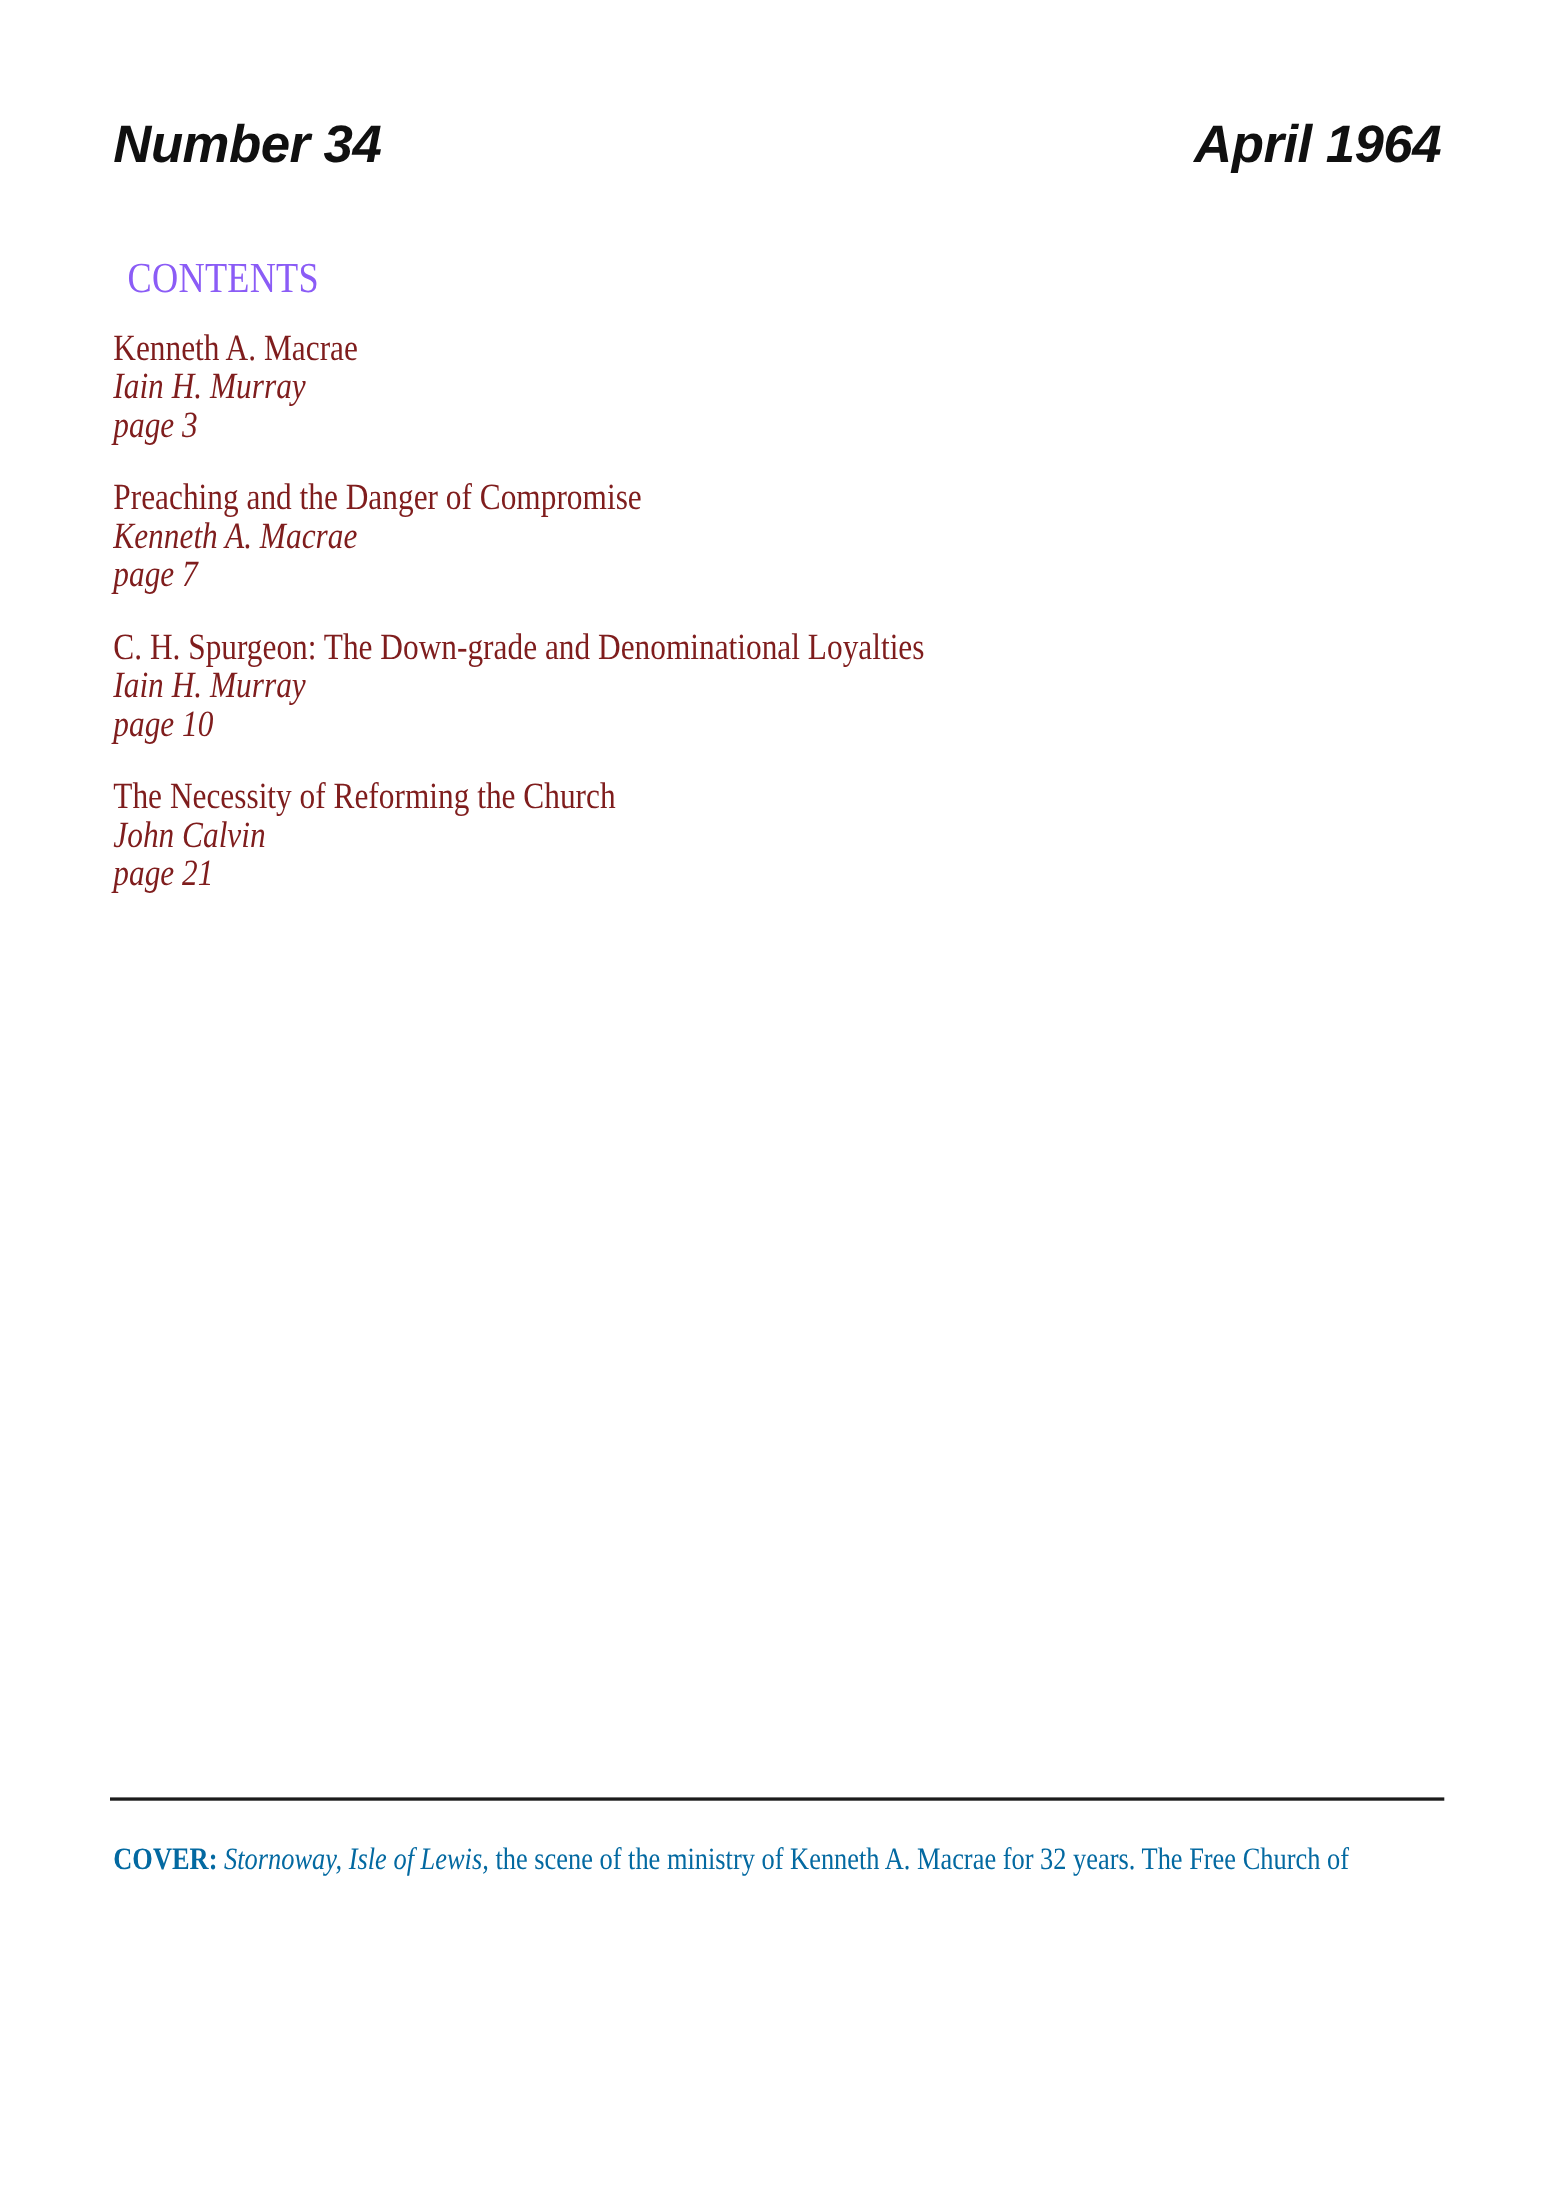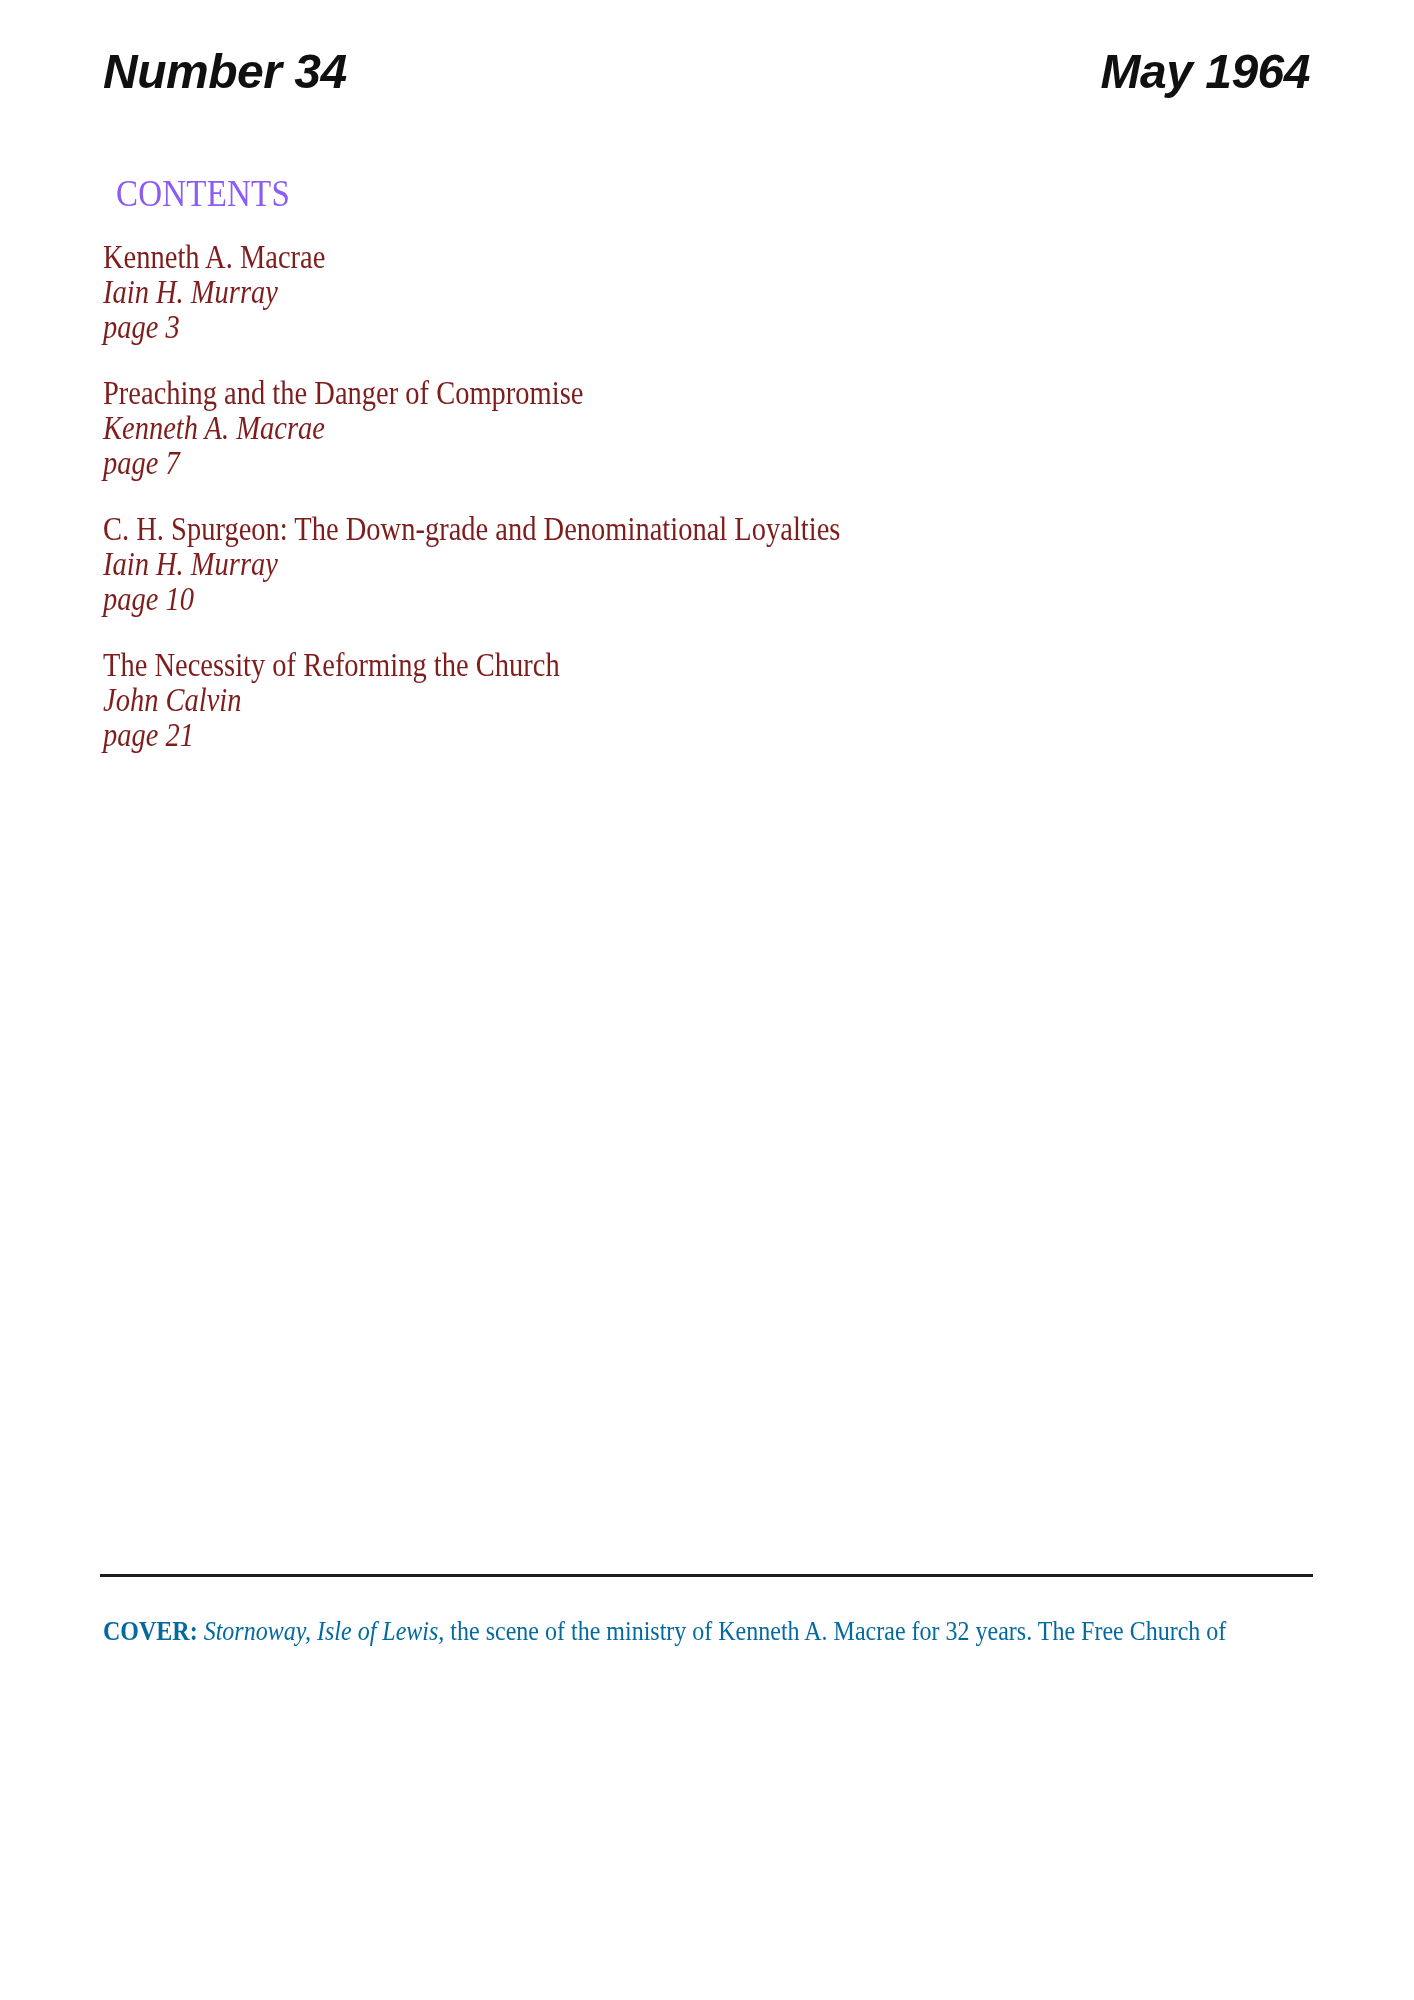--- a/index.html
+++ b/index.html
@@ -11,21 +11,21 @@
     background: #ffffff;
     color: #151515;
     font-family: "Liberation Serif", serif;
     overflow: hidden;
   }
   
   .header-row {
     display: flex;
     justify-content: space-between;
     align-items: flex-start;
-    margin: 48px 104px 0 103px;
+    margin: 108px 104px 0 103px;
     font-family: "Liberation Sans", sans-serif;
     font-weight: bold;
     font-style: italic;
     font-size: 48px;
     line-height: 48px;
     letter-spacing: -0.5px;
     color: #101010;
   }
   
   .contents-heading {
@@ -70,21 +70,21 @@
   .cover-line { height: 31px; line-height: 31px; white-space: nowrap; }
   .cover-note b { font-weight: bold; font-style: normal; }
 </style>
 </head>
 <body>
 
 <div class="page">
 
   <div class="header-row">
     <span>Number 34</span>
-    <span>May 1964</span>
+    <span>April 1964</span>
   </div>
 
   <div class="contents-heading">
     <span class="stretch">CONTENTS</span>
   </div>
 
   <div class="entries">
 
     <div class="entry">
       <div class="line"><span class="stretch">Kenneth A. Macrae</span></div>

